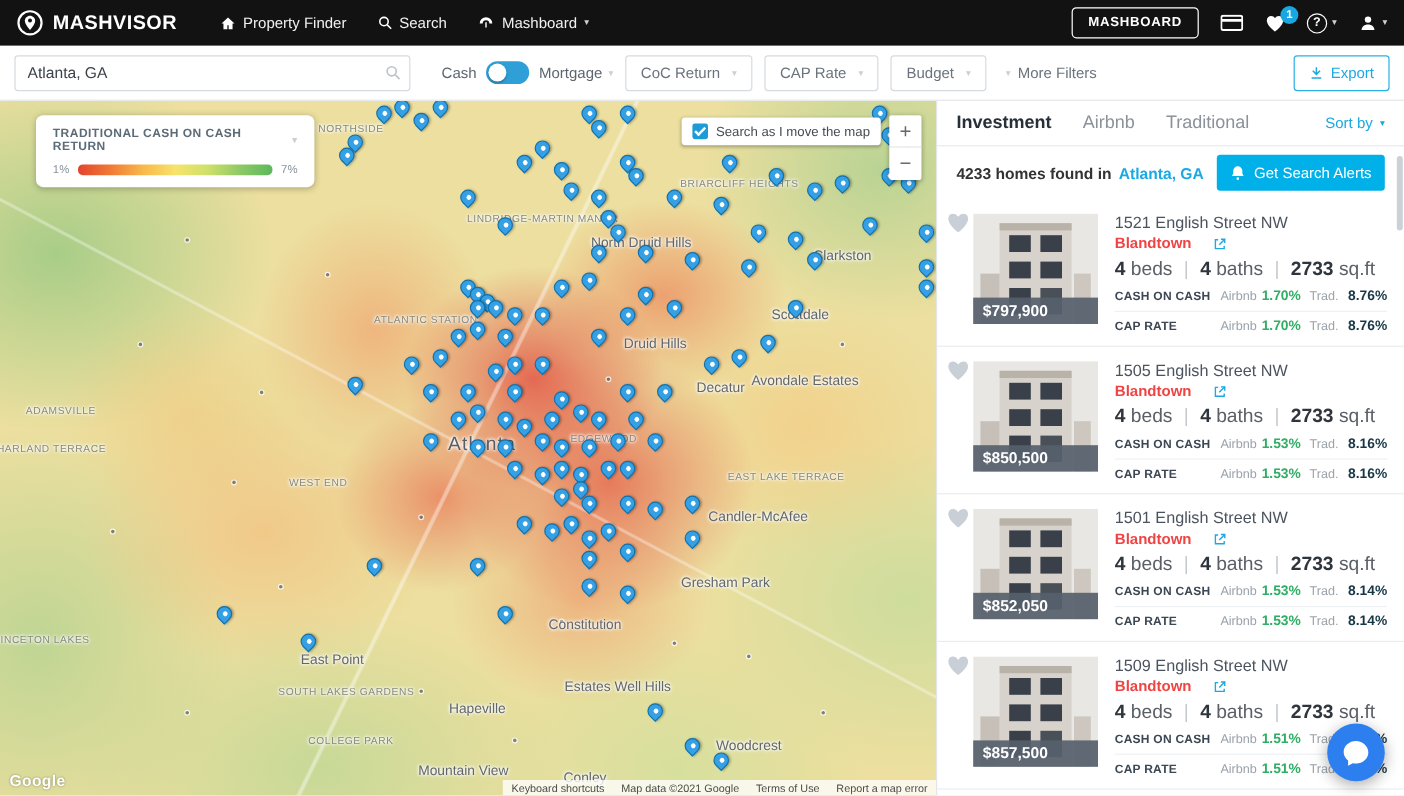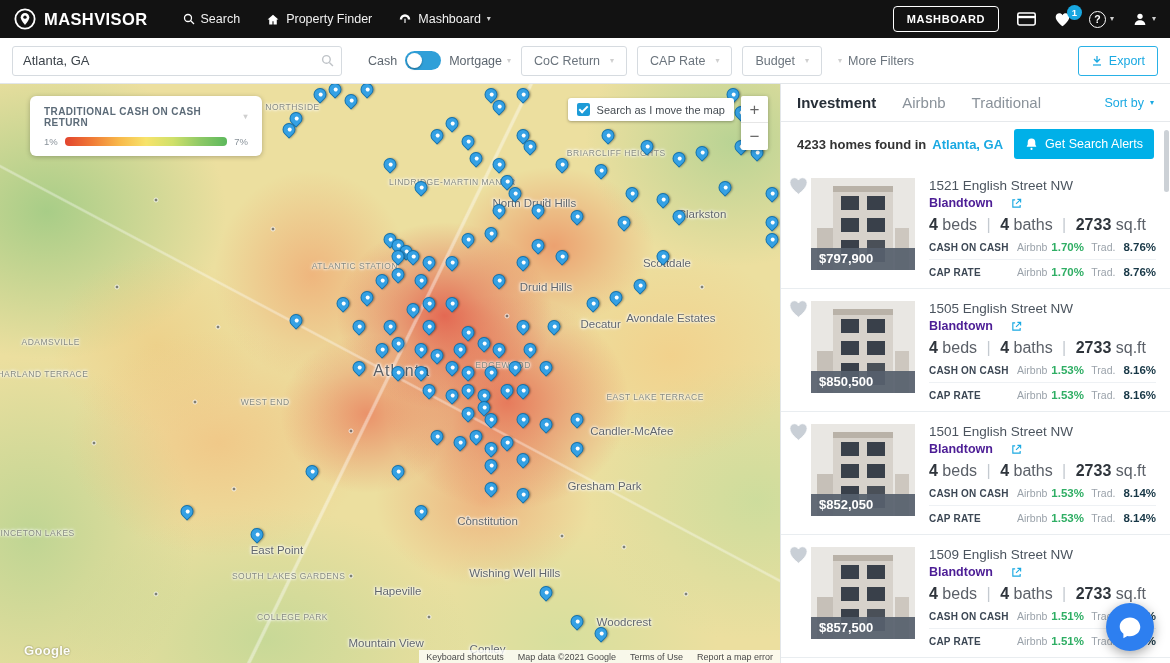--- a/index.html
+++ b/index.html
@@ -99,21 +99,21 @@
   .checkbox::after { content:""; position:absolute; left:4px; top:1px; width:3px; height:7px;
     border:solid #fff; border-width:0 2px 2px 0; transform:rotate(45deg); }
 
   .zoom { position:absolute; top:12px; right:12px; display:flex; flex-direction:column;
     box-shadow:0 1px 4px rgba(0,0,0,.3); border-radius:2px; overflow:hidden; z-index:10; }
   .zoom button { width:27px; height:27px; background:#fff; border:none; font-size:17px; color:#666;
     font-family:inherit; cursor:pointer; line-height:1; }
   .zoom button:first-child { border-bottom:1px solid #e6e6e6; }
 
   .google-logo { position:absolute; left:8px; bottom:5px; font-size:13px; font-weight:bold; color:#fff;
-    letter-spacing:.3px; text-shadow:0 0 2px rgba(0,0,0,.45); opacity:.95; z-index:10;margin-left:16px; }
+    letter-spacing:.3px; text-shadow:0 0 2px rgba(0,0,0,.45); opacity:.95; z-index:10; }
   .map-attr { position:absolute; right:0; bottom:0; background:rgba(255,255,255,.78); font-size:9px;
     color:#4a4a4a; display:flex; align-items:center; height:13px; z-index:10; }
   .map-attr span { padding:0 7px; }
 
   
   .results { width:390px; background:#fff; display:flex; flex-direction:column; border-left:1px solid #e3e6e9; position:relative; }
   .tabs { display:flex; align-items:center; height:38px; border-bottom:1px solid #e6e9ec; padding:0 16px; gap:26px; flex:none; }
   .tab { font-size:15px; color:#8a929a; cursor:pointer; }
   .tab.active { color:#272f38; font-weight:bold; }
   .sortby { margin-left:auto; color:#1aa9e2; font-size:12.5px; display:flex; gap:6px; align-items:center; cursor:pointer; }
@@ -126,21 +126,21 @@
 
   #listings { flex:1; overflow:hidden; }
   .listing { position:relative; display:flex; gap:14px; padding:12px 14px 10px 30px; border-bottom:1px solid #e9edf0; }
   .heart-ic { position:absolute; left:7px; top:10px; width:21px; height:19px; cursor:pointer; }
   .thumb { position:relative; width:104px; height:92px; flex:none; cursor:pointer; }
   .thumb svg { display:block; width:104px; height:92px; }
   .price-tag { position:absolute; left:0; right:0; bottom:0; height:22px; background:rgba(86,96,108,.92);
     color:#fff; font-size:13px; font-weight:bold; line-height:22px; padding-left:8px; }
   .details { flex:1; min-width:0; }
   .addr { font-size:13.5px; color:#4b545e; cursor:pointer; }
-  .hood-link { color:#4c1d95; font-size:12.5px; font-weight:bold; display:flex; gap:18px; align-items:center; margin-top:3px; cursor:pointer; }
+  .hood-link { color:#ef4444; font-size:12.5px; font-weight:bold; display:flex; gap:18px; align-items:center; margin-top:3px; cursor:pointer; }
   .specs { margin-top:6px; color:#5b6068; font-size:16px; }
   .specs b { color:#2f353c; }
   .specs .sep { color:#c4cad0; padding:0 5px; }
   .metric-row { display:flex; align-items:baseline; margin-top:7px; }
   .metric-row + .metric-row { border-top:1px solid #eef1f4; padding-top:6px; margin-top:6px; }
   .metric-label { width:88px; flex:none; font-size:10px; font-weight:bold; color:#3c4754; letter-spacing:.2px; }
   .m-name { font-size:10.5px; color:#9aa2aa; margin-right:4px; }
   .m-val { font-size:11.5px; font-weight:bold; }
   .m-val.green { color:#2fae64; }
   .m-val.dark { color:#173746; }
@@ -160,31 +160,31 @@
   <div class="brand">
     <svg width="22" height="22" viewBox="0 0 24 24">
       <circle cx="12" cy="12" r="10.5" fill="none" stroke="#fff" stroke-width="2"></circle>
       <path d="M12 5.5c-2.6 0-4.7 2.1-4.7 4.7 0 3.5 4.7 8.3 4.7 8.3s4.7-4.8 4.7-8.3C16.7 7.6 14.6 5.5 12 5.5z" fill="#fff"></path>
       <circle cx="12" cy="10" r="1.8" fill="#121212"></circle>
     </svg>
     <span>MASHVISOR</span>
   </div>
   <nav class="topnav">
     <span class="nav-item">
+      <svg width="14" height="13" viewBox="0 0 24 24" fill="#fff">
+          <path d="M12 3L2 12h3v9h6v-6h2v6h6v-9h3z"></path>
+        </svg>
+      <span>Property Finder</span>
+    </span>
+    <span class="nav-item">
       <svg width="12" height="12" viewBox="0 0 24 24" fill="none" stroke="#fff" stroke-width="2.6">
           <circle cx="10" cy="10" r="7"></circle>
           <line x1="15.5" y1="15.5" x2="22" y2="22"></line>
         </svg>
       <span>Search</span>
-    </span>
-    <span class="nav-item">
-      <svg width="14" height="13" viewBox="0 0 24 24" fill="#fff">
-          <path d="M12 3L2 12h3v9h6v-6h2v6h6v-9h3z"></path>
-        </svg>
-      <span>Property Finder</span>
     </span>
     <span class="nav-item">
       <svg width="14" height="14" viewBox="0 0 24 24" fill="#fff">
           <path d="M12 4a9 9 0 00-9 9h4.2a4.8 4.8 0 019.6 0H21a9 9 0 00-9-9z"></path>
           <rect x="11" y="11" width="2" height="8" rx="1"></rect>
         </svg>
       <span>Mashboard</span>
       <span class="caret">▾</span>
     </span>
   </nav>
@@ -438,21 +438,21 @@
       <span class="map-label city" style="left: 62.5%; top: 97.5%;">Conley</span>
       <span class="map-label city" style="left: 62.5%; top: 75.5%;">Constitution</span>
       <span class="map-label city" style="left: 80%; top: 93%;">Woodcrest</span>
       <span class="map-label city" style="left: 77.5%; top: 69.5%;">Gresham Park</span>
       <span class="map-label city" style="left: 81%; top: 60%;">Candler-McAfee</span>
       <span class="map-label city" style="left: 86%; top: 40.5%;">Avondale Estates</span>
       <span class="map-label city" style="left: 70%; top: 35%;">Druid Hills</span>
       <span class="map-label city" style="left: 68.5%; top: 20.5%;">North Druid Hills</span>
       <span class="map-label city" style="left: 90%; top: 22.5%;">Clarkston</span>
       <span class="map-label city" style="left: 49.5%; top: 96.5%;">Mountain View</span>
-      <span class="map-label city" style="left: 66%; top: 84.5%;">Wishing Well Hills</span>
+      <span class="map-label city" style="left: 66%; top: 84.5%;">Estates Well Hills</span>
       <span class="map-label hood" style="left: 37.5%; top: 4%;">NORTHSIDE</span>
       <span class="map-label hood" style="left: 79%; top: 12%;">BRIARCLIFF HEIGHTS</span>
       <span class="map-label hood" style="left: 58%; top: 17%;">LINDRIDGE-MARTIN MANOR</span>
       <span class="map-label hood" style="left: 45.5%; top: 31.5%;">ATLANTIC STATION</span>
       <span class="map-label hood" style="left: 6.5%; top: 44.5%;">ADAMSVILLE</span>
       <span class="map-label hood" style="left: 5.5%; top: 50%;">HARLAND TERRACE</span>
       <span class="map-label hood" style="left: 34%; top: 55%;">WEST END</span>
       <span class="map-label hood" style="left: 64.5%; top: 48.5%;">EDGEWOOD</span>
       <span class="map-label hood" style="left: 84%; top: 54%;">EAST LAKE TERRACE</span>
       <span class="map-label hood" style="left: 4%; top: 77.5%;">PRINCETON LAKES</span>

